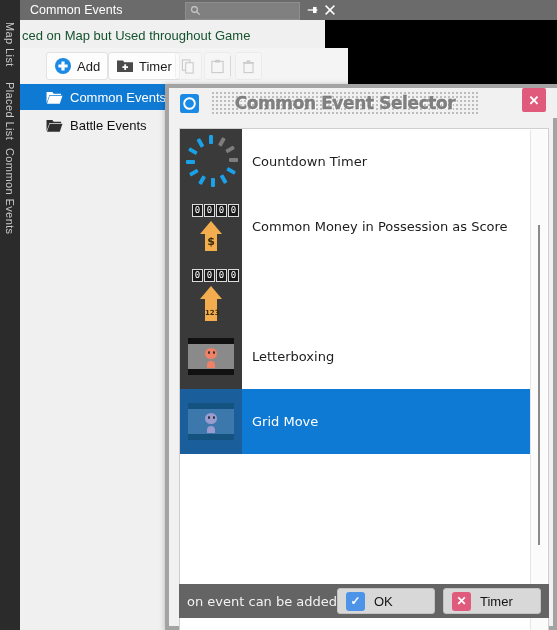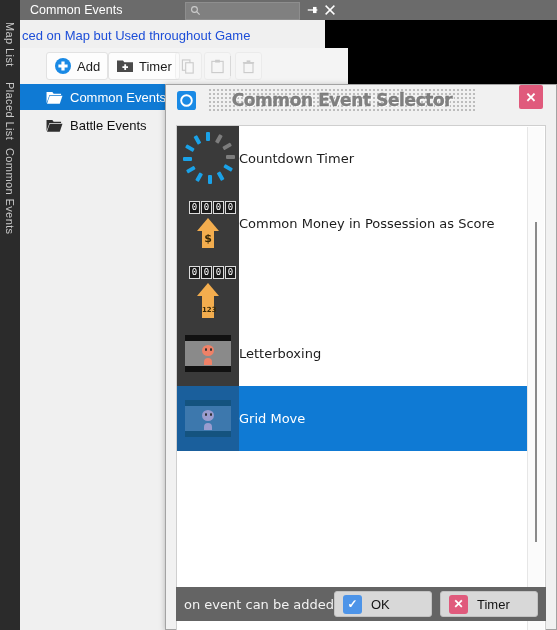--- a/index.html
+++ b/index.html
@@ -36,21 +36,21 @@
   .panel-search{
     position:absolute;left:165px;top:2px;width:113px;height:16px;background:#808080;
     border:1px solid #8e8e8e;
   }
   .panel-search .mag{position:absolute;left:4px;top:2px;width:11px;height:11px;opacity:.85;}
   .pin-btn{position:absolute;left:286px;top:3px;width:14px;height:14px;}
   .close-btn-x{position:absolute;left:303px;top:3px;width:14px;height:14px;}
 
   .panel-link{
     position:absolute;left:2px;top:25px;width:303px;height:22px;
-    color:#1d4ed8;font-size:13px;line-height:22px;white-space:nowrap;overflow:hidden;
+    color:#14532d;font-size:13px;line-height:22px;white-space:nowrap;overflow:hidden;
   }
 
   .toolbar{position:absolute;left:0;top:48px;width:328px;height:36px;background:#f4f4f4;}
   .tbtn{
     position:absolute;top:4px;height:28px;background:#fdfdfd;border:1px solid #e2e2e2;
     border-radius:3px;display:flex;align-items:center;padding:0 7px;box-sizing:border-box;
     font-size:13px;color:#1c1c1c;gap:5px;
   }
   .tbtn.add{left:26px;}
   .tbtn.folder{left:88px;}
@@ -64,21 +64,21 @@
   .tree-row{
     position:absolute;left:0;width:305px;height:26px;display:flex;align-items:center;
     padding-left:26px;box-sizing:border-box;font-size:13px;color:#111;gap:7px;
   }
   .tree-row.r0{top:0;background:#0f7ad4;color:#fff;width:160px;}
   .tree-row.r1{top:28px;}
 
   
   .dialog{
     position:absolute;left:165px;top:84px;width:392px;height:546px;
-    background:#f1f1f1;border:1px solid #a3a3a3;box-sizing:border-box;
+    background:#f1f1f1;border:4px solid #a3a3a3;box-sizing:border-box;
     box-shadow:0 1px 6px rgba(0,0,0,.25);
   }
   .dlg-head{position:absolute;left:0;top:0;width:390px;height:30px;background:#f1f1f1;}
   .dlg-appicon{position:absolute;left:11px;top:6px;width:19px;height:19px;}
   .dlg-title{
     position:absolute;left:42px;top:3px;width:268px;height:24px;
     font-family:"DejaVu Sans",sans-serif;
     font-weight:700;font-size:17px;line-height:24px;color:#808080;
     letter-spacing:-0.4px;text-align:center;
     background-image:
@@ -100,21 +100,21 @@
   }
   .list-inner{position:absolute;left:0;top:0;width:352px;}
   .ev-row{
     position:relative;height:65px;display:flex;align-items:center;
     background:#fff;cursor:pointer;
   }
   .ev-row.sel{background:#0f7ad4;}
   .ev-thumb{width:62px;height:65px;background:#3a3a3a;flex:0 0 62px;position:relative;}
   .ev-row.sel .ev-thumb{background:#1a5f9c;}
   .ev-label{
-    font-size:13px;color:#1c1c1c;padding-left:0;white-space:nowrap;
+    font-size:13px;color:#1c1c1c;padding-left:10px;white-space:nowrap;
     font-family:"DejaVu Sans",sans-serif;
   }
   .ev-row.sel .ev-label{color:#fff;}
 
   
   .vscroll{position:absolute;right:1px;top:1px;width:16px;bottom:17px;background:#fbfbfb;border-left:1px solid #e6e6e6;}
   .vthumb{position:absolute;left:7px;top:95px;width:2px;height:320px;background:#8a8a8a;}
 
   .dlg-footer{
     position:absolute;left:10px;bottom:8px;width:370px;height:34px;background:#646464;

